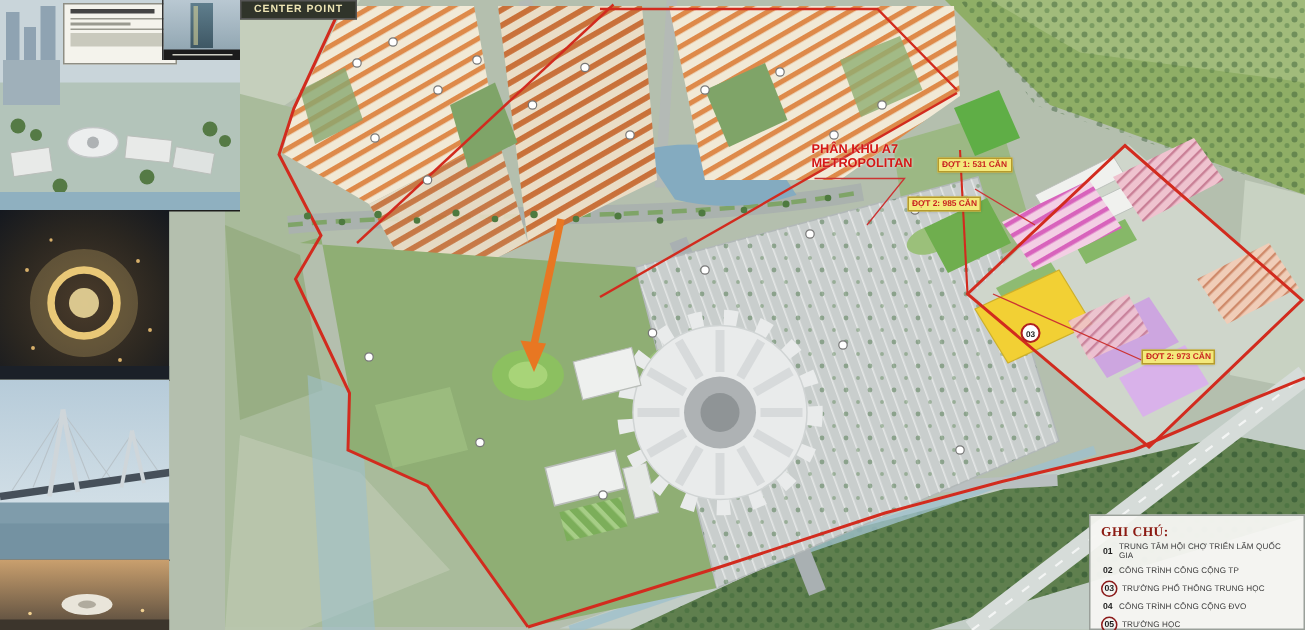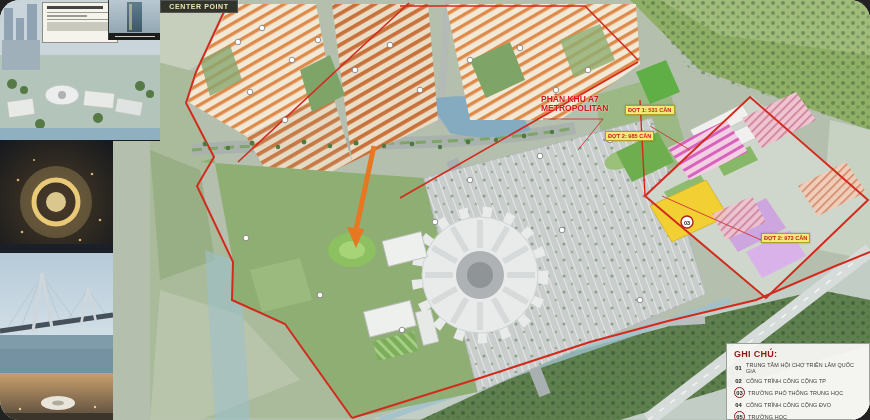--- a/index.html
+++ b/index.html
@@ -1,18 +1,18 @@
 <!DOCTYPE html>
 <html><head>
 <meta charset="utf-8">
 <style>
   html,body{margin:0;padding:0;background:#222;}
   .canvas{
     position:relative;width:870px;height:420px;overflow:hidden;
-    background:#b6c0b0;font-family:"Liberation Sans",sans-serif;border-radius:20px;
+    background:#b6c0b0;font-family:"Liberation Sans",sans-serif;
   }
   .map-svg{position:absolute;left:0;top:0;}
 
   
   .center-point{
     position:absolute;left:160px;top:0;width:76px;height:11px;
     background:#30342a;border:1px solid #555;color:#ece4b4;
     font-size:7px;font-weight:bold;letter-spacing:.6px;
     display:flex;align-items:center;justify-content:center;
   }
@@ -30,21 +30,21 @@
   .chip1{left:625px;top:105px;}
   .chip2{left:605px;top:131px;}
   .chip3{left:761px;top:233px;}
 
   
   .legend{
     position:absolute;left:726px;top:343px;width:144px;height:77px;
     background:rgba(246,246,242,.96);border:1px solid #9aa09a;
     box-sizing:border-box;padding:5px 6px 0 7px;
   }
-  .legend-title{font-size:9px;font-weight:bold;color:#8b1a12;letter-spacing:.3px;margin-bottom:3px;}
+  .legend-title{font-size:9px;font-weight:bold;color:#8b1a12;letter-spacing:.3px;margin-bottom:3px;font-family:Liberation Serif, serif;}
   .legend-row{display:flex;align-items:center;margin-bottom:2.5px;}
   .legend-num{
     font-size:5.8px;font-weight:bold;color:#1a1a1a;min-width:9px;text-align:center;
     margin-right:3px;line-height:1.4;
   }
   .legend-num.circled{
     border:1px solid #8b1a1a;border-radius:50%;
     width:9px;height:9px;display:flex;align-items:center;justify-content:center;
   }
   .legend-label{font-size:5.4px;color:#3a3a3a;letter-spacing:.1px;}

